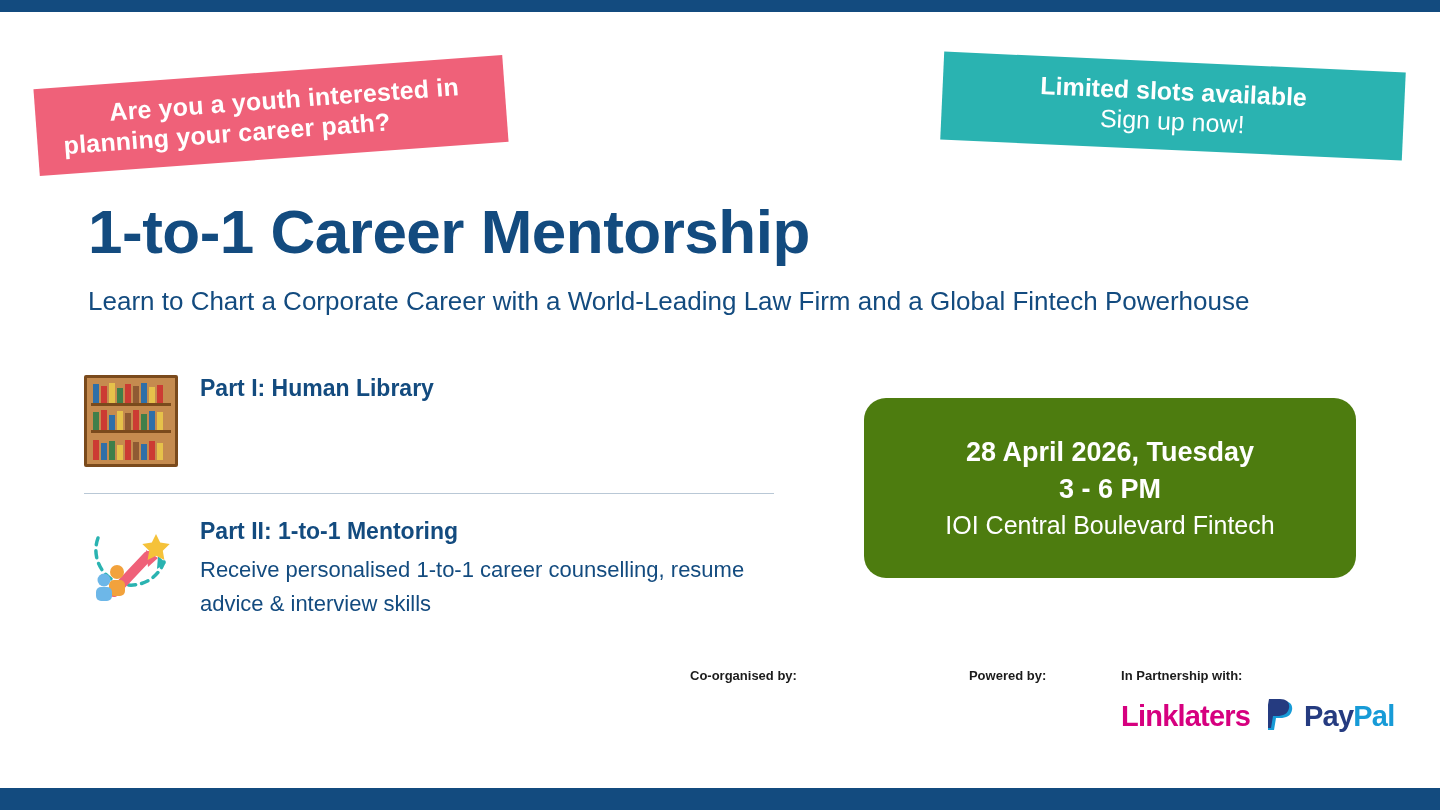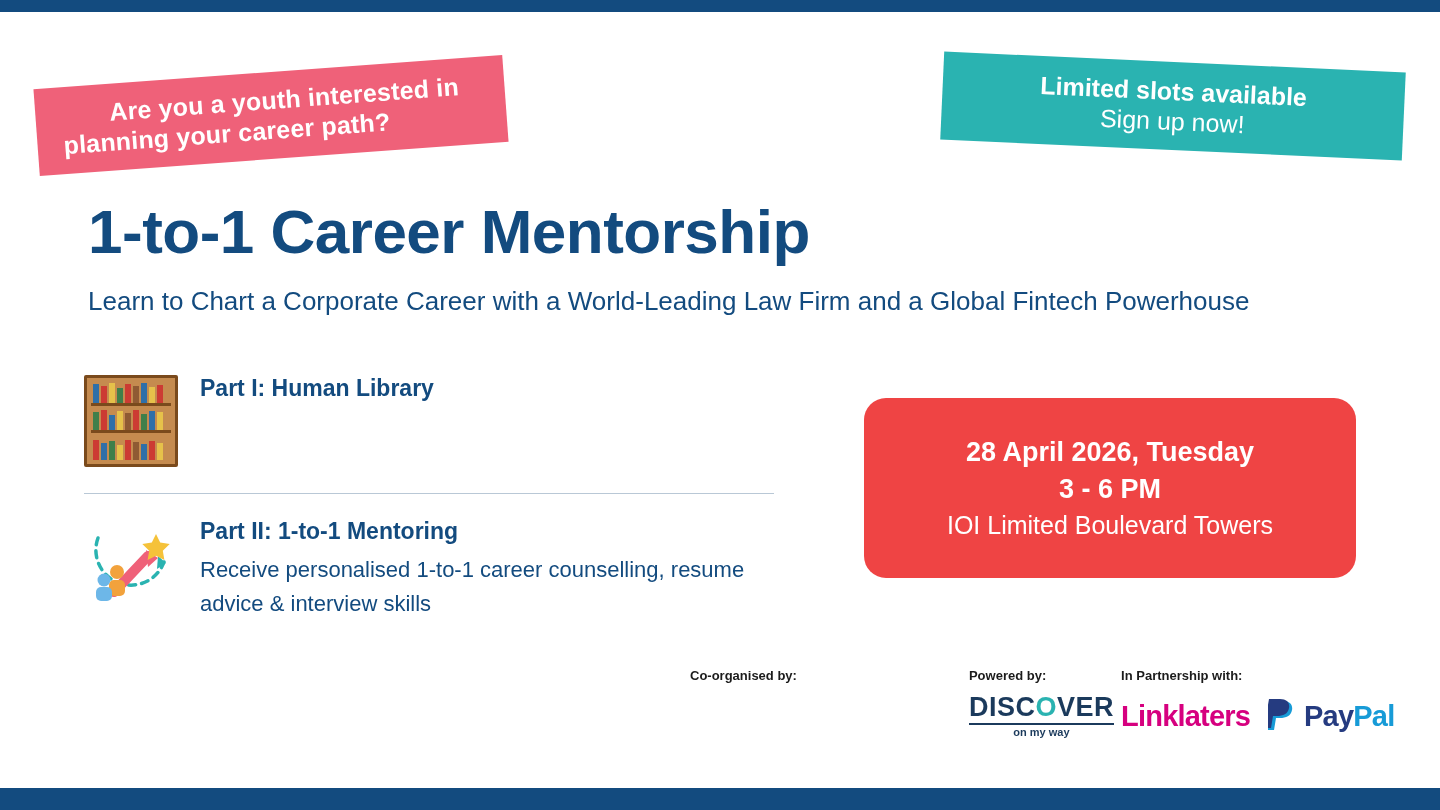--- a/index.html
+++ b/index.html
@@ -170,21 +170,21 @@
     position: relative;
   }
 
   
   .date-card {
     position: absolute;
     left: 864px;
     top: 398px;
     width: 492px;
     height: 180px;
-    background: #ef4444;
+    background: #4d7c0f;
     border-radius: 22px;
     color: #ffffff;
     display: flex;
     flex-direction: column;
     align-items: center;
     justify-content: center;
     gap: 6px;
   }
   .date-card .d1 { font-size: 27px; font-weight: bold; }
   .date-card .d2 { font-size: 27px; font-weight: bold; }
@@ -386,37 +386,31 @@
         <div class="title">Part II: 1-to-1 Mentoring</div>
         <div class="desc">Receive personalised 1-to-1 career counselling, resume advice &amp; interview skills</div>
       </div>
     </div>
 
   </div>
 
   <div class="date-card">
     <div class="d1">28 April 2026, Tuesday</div>
     <div class="d2">3 - 6 PM</div>
-    <div class="d3">IOI Limited Boulevard Towers</div>
+    <div class="d3">IOI Central Boulevard Fintech</div>
   </div>
 
   <div class="footer">
 
     <div class="fgroup" style="width:330px">
       <div class="flabel">Co-organised by:</div>
     </div>
 
     <div class="fgroup" style="width:180px">
       <div class="flabel">Powered by:</div>
-      <div class="flogos">
-        <div class="logo-discover">
-          <div class="word"><span>DISC<span class="dot">O</span>VER</span></div>
-          <div class="tag">on my way</div>
-        </div>
-      </div>
     </div>
 
     <div class="fgroup" style="width:330px">
       <div class="flabel">In Partnership with:</div>
       <div class="flogos">
         <div class="logo-link">Linklaters</div>
         <div class="logo-paypal">
           <svg width="30" height="34" viewBox="0 0 30 34" aria-hidden="true">
             <path d="M4 2 h11 c7 0 10 4 9 9 -1 6 -6 8 -12 8 h-4 l-2 12 h-7 z" fill="#179bd7"></path>
             <path d="M1 0 h11 c7 0 10 4 9 9 -1 6 -6 8 -12 8 h-4 l-2 12 h-7 z" fill="#253b80"></path>

